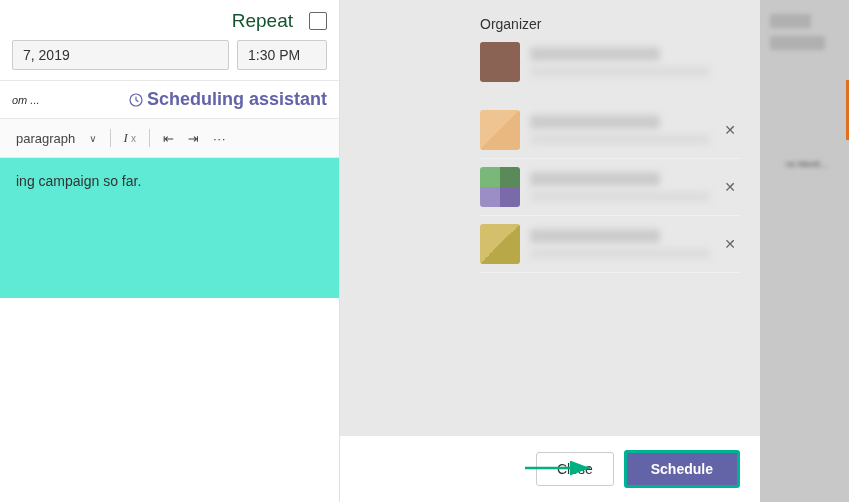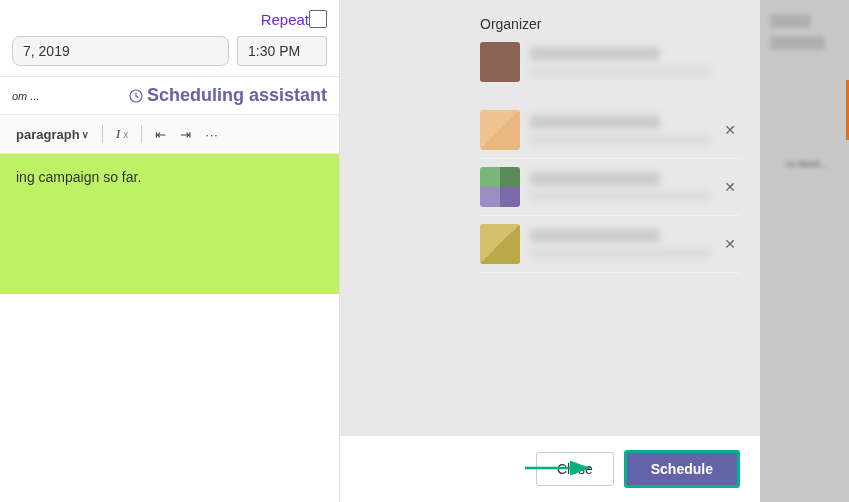--- a/index.html
+++ b/index.html
@@ -36,23 +36,23 @@
     }
 
     .repeat-row {
       display: flex;
       align-items: center;
       justify-content: flex-end;
       margin-bottom: 8px;
     }
 
     .repeat-label {
-      font-size: 15px;
-      color: #6d28d9;
-      margin-right: 0;
+      font-size: 19px;
+      color: #14532d;
+      margin-right: 16px;
     }
 
     .repeat-checkbox {
       width: 18px;
       height: 18px;
       border: 1.5px solid #666;
       border-radius: 2px;
       background: #fff;
     }
 
@@ -60,21 +60,21 @@
       display: flex;
       align-items: center;
       gap: 8px;
     }
 
     .date-input {
       flex: 1;
       padding: 6px 10px;
       font-size: 14px;
       border: 1px solid #ccc;
-      border-radius: 8px;
+      border-radius: 2px;
       background: #f5f5f5;
       color: #333;
     }
 
     .time-input {
       width: 90px;
       padding: 6px 10px;
       font-size: 14px;
       border: 1px solid #ccc;
       border-radius: 2px;
@@ -128,40 +128,39 @@
       gap: 3px;
       font-size: 13px;
       color: #444;
       cursor: pointer;
       padding: 3px 4px;
     }
 
     .toolbar-dropdown {
       display: flex;
       align-items: center;
-      gap: 2px;
-      font-weight: bold;
+      gap: 14px;
     }
 
     .chevron-small {
       font-size: 10px;
       color: #555;
     }
 
     .toolbar-divider {
       width: 1px;
       height: 18px;
       background: #ccc;
       margin: 0 3px;
     }
 
     
     .content-area {
       padding: 14px 16px;
-      background: #bef264;
+      background: #5eead4;
       min-height: 140px;
       flex: 1;
     }
 
     .content-text {
       font-size: 14px;
       color: #333;
     }
 
     .section-label {

